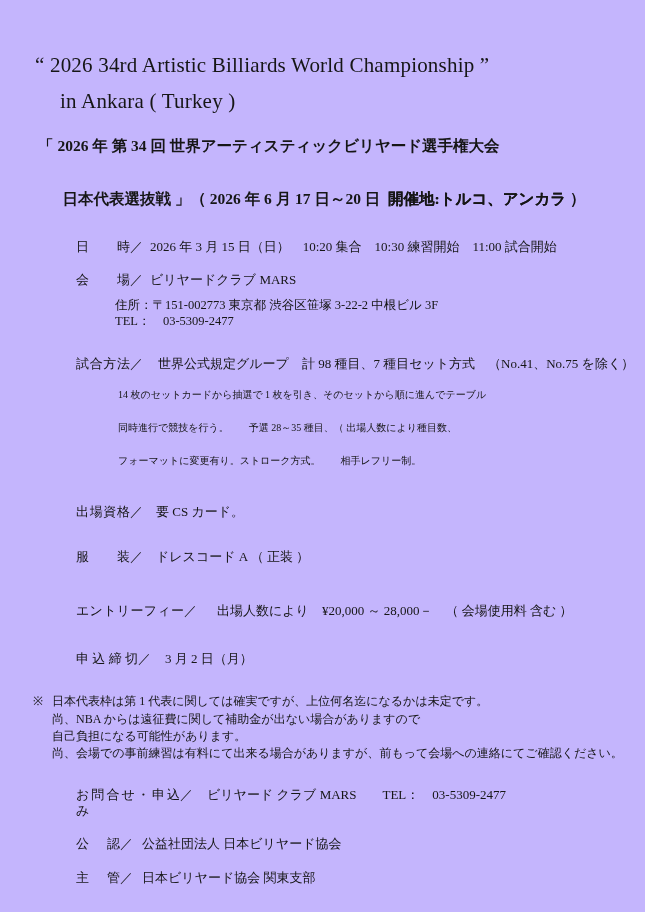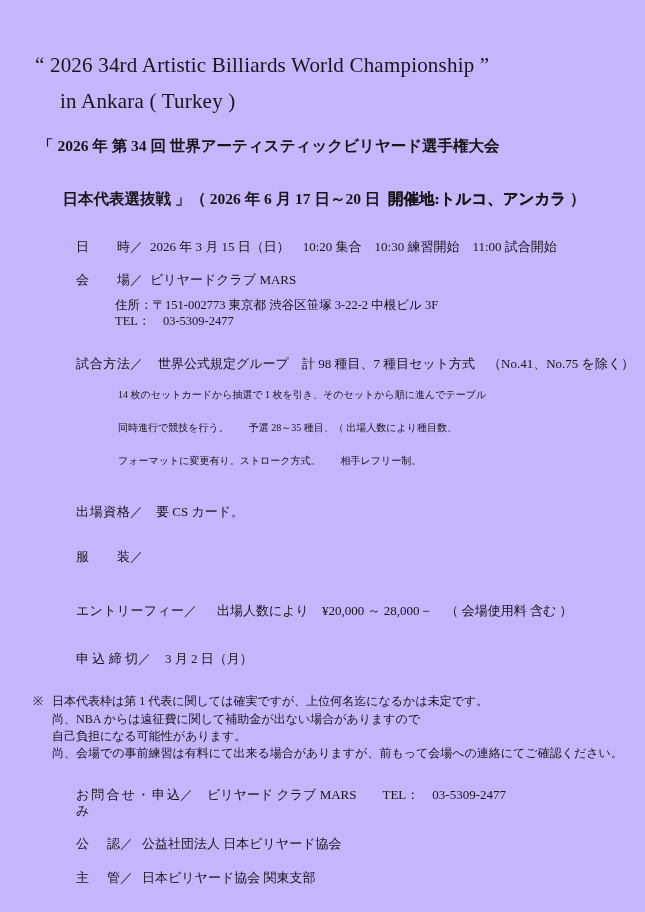--- a/index.html
+++ b/index.html
@@ -79,20 +79,21 @@
 
   <div class="abs row" style="left:36px; top:504px">
     <span class="lbl w54">出場資格</span>
     <span class="slash">／</span>
     <span class="val m13">要 CS カード。</span>
   </div>
 
   <div class="abs row" style="left:36px; top:549px">
     <span class="lbl w54">服　装</span>
     <span class="slash">／</span>
+    <span class="val m13">ドレスコード A （ 正装 ）</span>
   </div>
 
   <div class="abs row" style="left:36px; top:603px">
     <span class="lbl w108">エントリーフィー</span>
     <span class="slash">／</span>
     <span class="val m8">出場人数により　¥20,000 ～ 28,000－　（ 会場使用料 含む ）</span>
   </div>
 
   <div class="abs row" style="left:36px; top:651px">
     <span class="lbl w62">申込締切</span>

